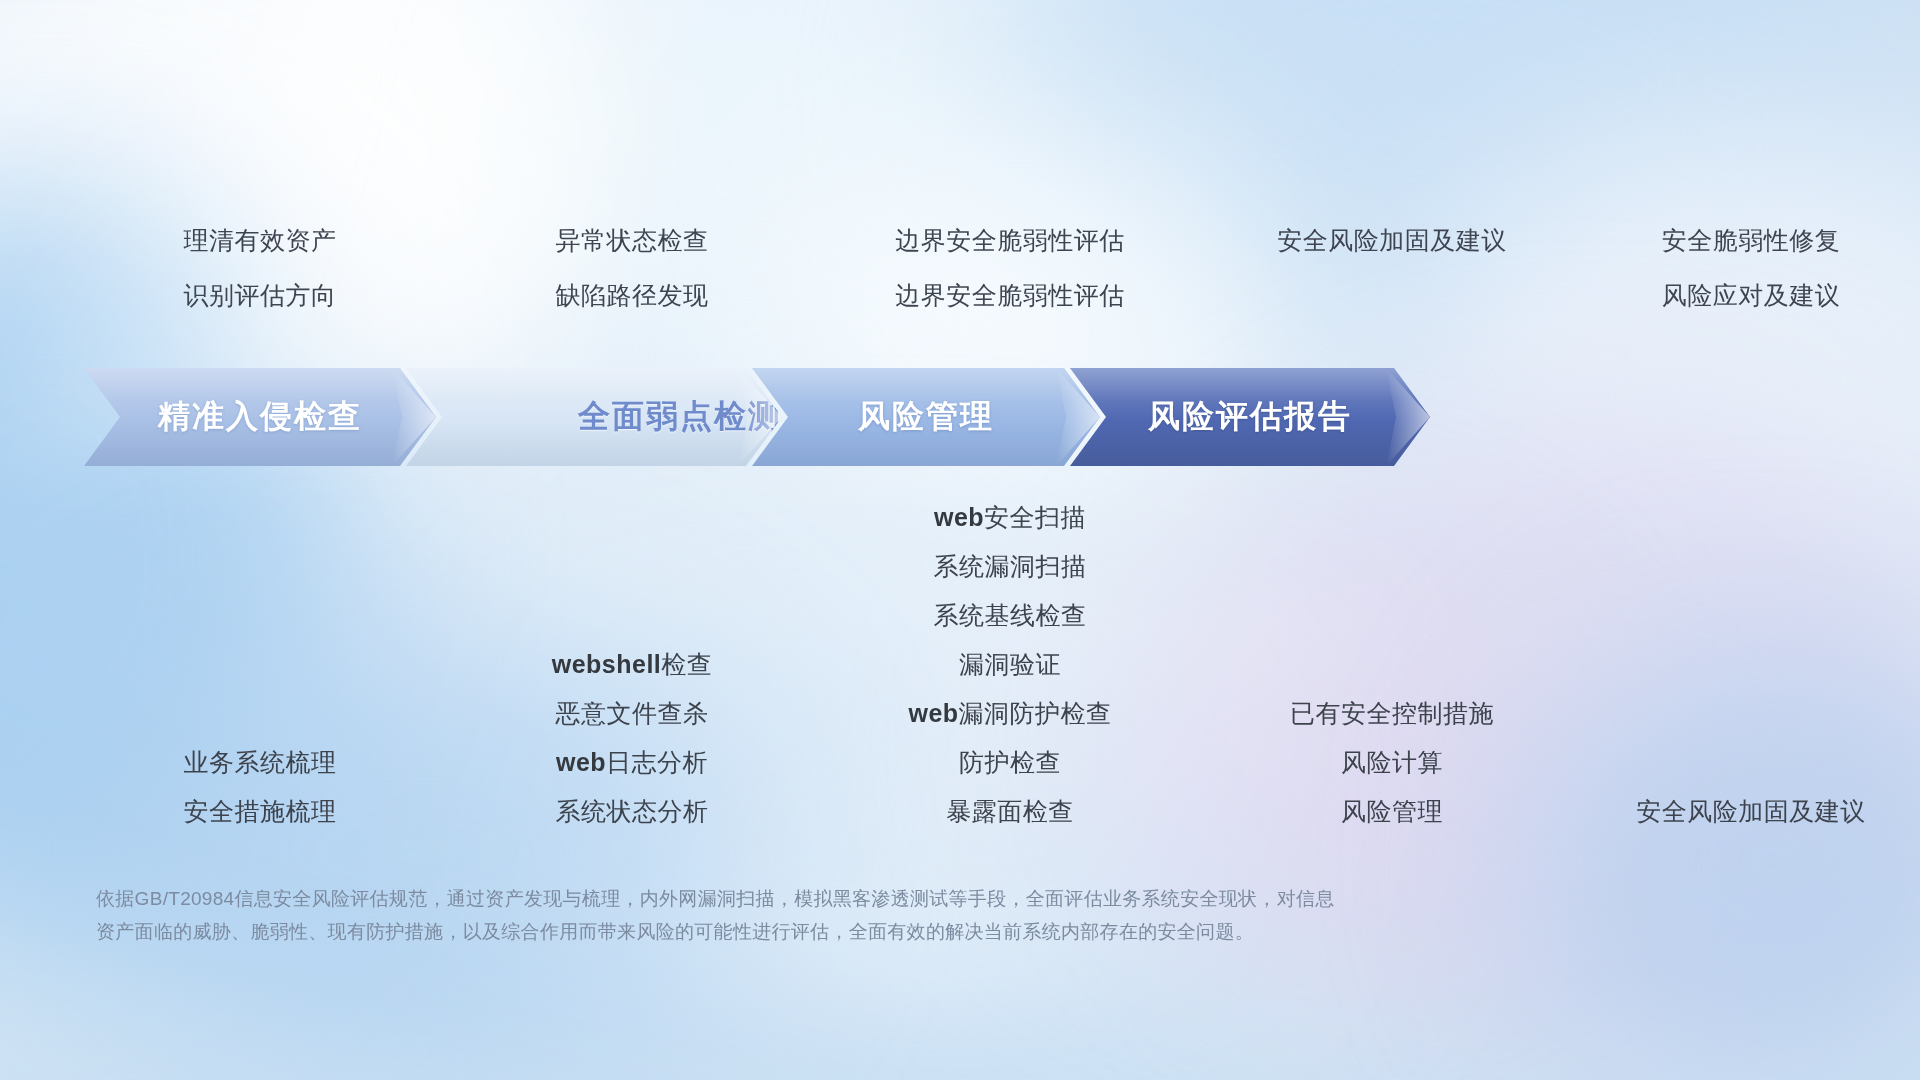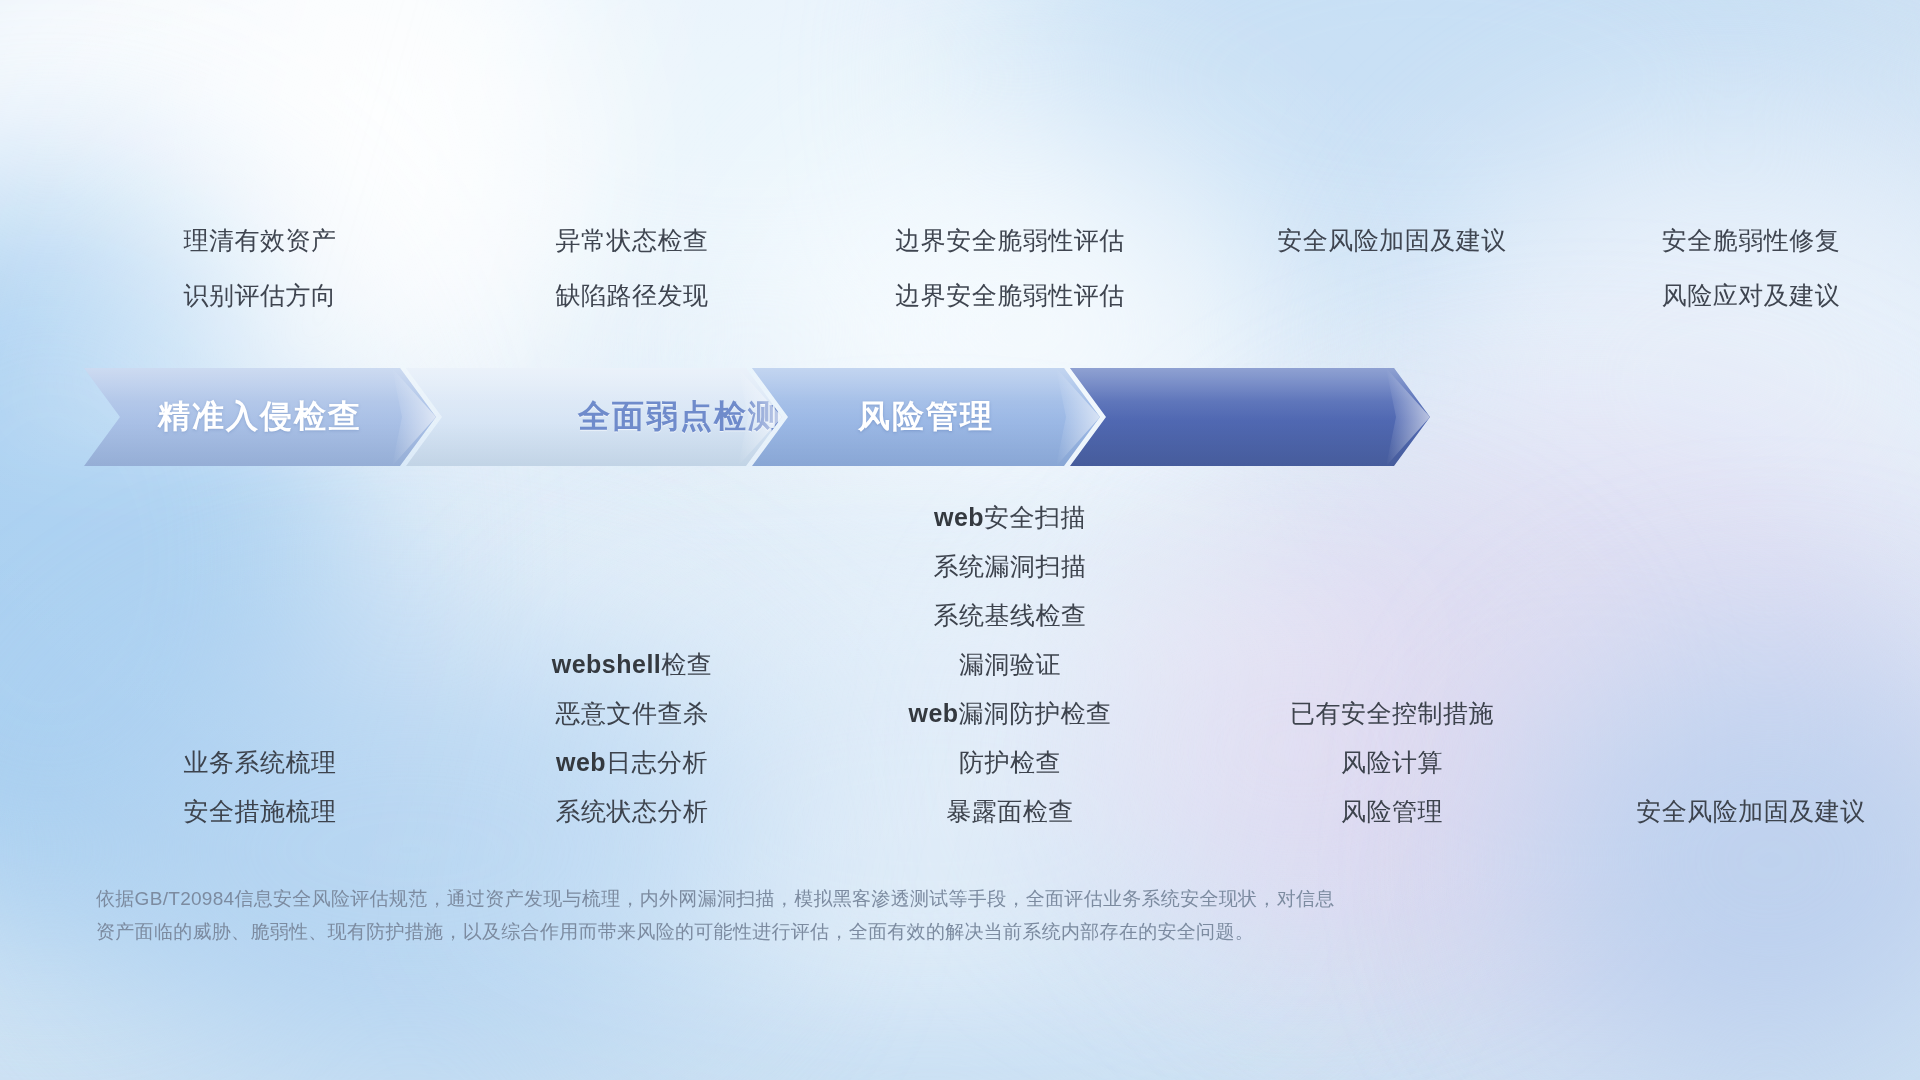--- a/index.html
+++ b/index.html
@@ -180,20 +180,21 @@
     </div>
 
     <div class="chev ch4 notched">
       <div class="cap"></div>
       <div class="lbl">风险管理</div>
       <div class="edge"></div>
     </div>
 
     <div class="chev ch5 notched">
       <div class="cap"></div>
+      <div class="lbl">风险评估报告</div>
       <div class="edge"></div>
     </div>
 
   </div>
 
   <div class="bottom-row">
 
     <div class="col c1">
       <div class="b-line">业务系统梳理</div>
       <div class="b-line">安全措施梳理</div>

